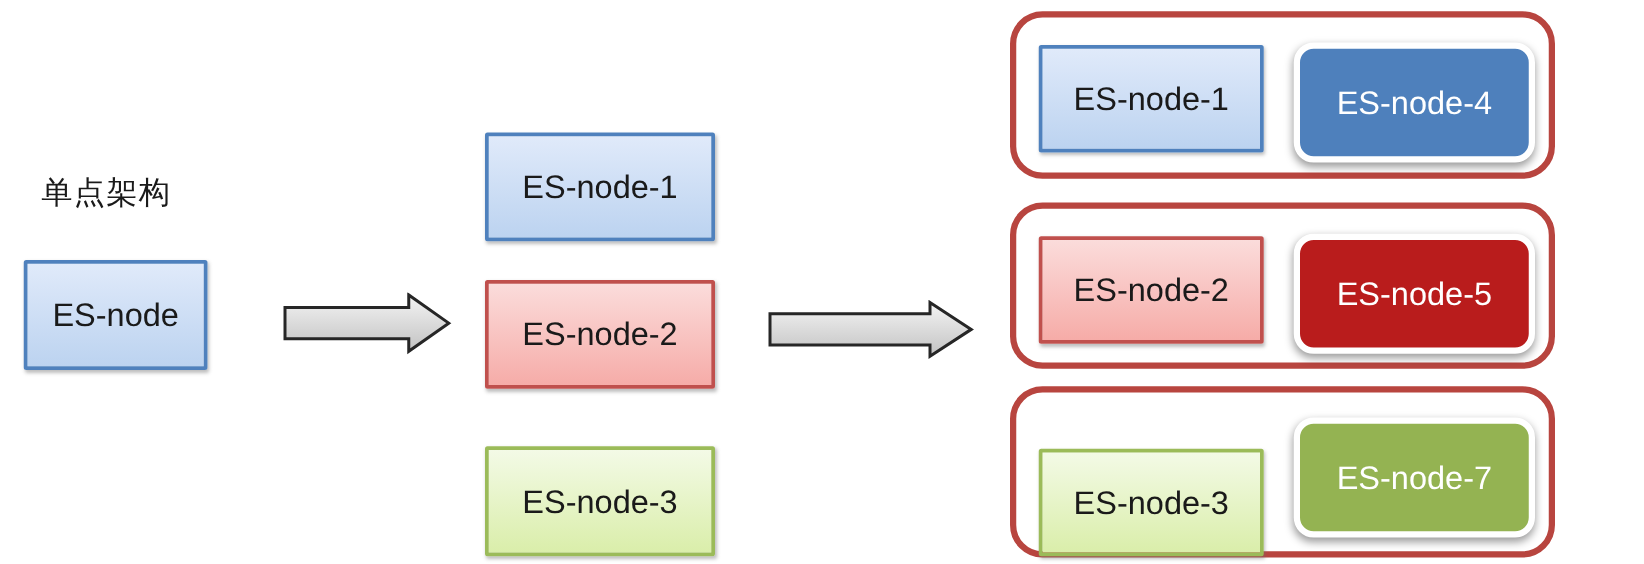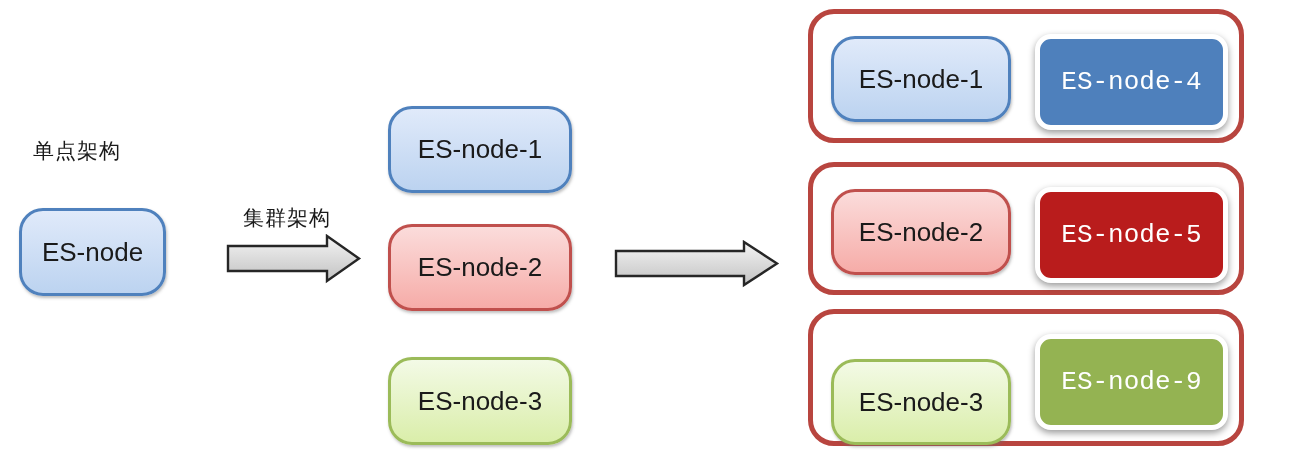--- a/index.html
+++ b/index.html
@@ -6,45 +6,44 @@
   .canvas {
     position: relative;
     width: 1315px;
     height: 451px;
     background: #ffffff;
     font-family: "Liberation Sans", sans-serif;
     overflow: hidden;
   }
   .cn-label {
     position: absolute;
-    font-size: 21px;
+    font-size: 25px;
     color: #1a1a1a;
     letter-spacing: 1px;
     white-space: nowrap;
   }
   .node {
     position: absolute;
     display: flex;
     align-items: center;
     justify-content: center;
-    border-radius: 24px;
+    border-radius: 2px;
     font-size: 26px;
     color: #1a1a1a;
     box-sizing: border-box;
   }
   .light { box-shadow: 1px 2px 3px rgba(110,110,110,0.45); }
   .light-blue  { background: linear-gradient(180deg, #e0eafa 0%, #bcd3f0 100%); border: 3px solid #4f81bd; }
   .light-red   { background: linear-gradient(180deg, #fbdcdb 0%, #f6aca8 100%); border: 3px solid #c0504d; }
   .light-green { background: linear-gradient(180deg, #f3fae6 0%, #daeeaa 100%); border: 3px solid #9bbb59; margin-top: 23px; }
   .dark {
     border: 5px solid #ffffff;
     border-radius: 16px;
     color: #ffffff;
     box-shadow: 0 3px 7px rgba(0,0,0,0.40);
-    font-family: Liberation Mono, monospace;
   }
   .dark-blue  { background: #4e80bc; }
   .dark-red   { background: #b91c1c; }
   .dark-green { background: #94b352; }
   .group {
     position: absolute;
     left: 808px;
     width: 436px;
     border: 5px solid #b8453f;
     border-radius: 26px;
@@ -73,21 +72,20 @@
 <body>
 
 <div class="canvas">
 
   <div class="cn-label" id="single-label">单点架构</div>
 
   <div class="node light light-blue" id="es-node">
     <span>ES-node</span>
   </div>
 
-  <div class="cn-label" id="arrow1-label">集群架构</div>
 
   <svg class="arrow-svg" id="arrow1" width="136" height="50" viewBox="0 0 136 50">
     <defs>
       <linearGradient id="grad-arrow1" x1="0" y1="0" x2="0" y2="1">
         <stop offset="0" stop-color="#f4f4f4"></stop>
         <stop offset="1" stop-color="#c2c2c2"></stop>
       </linearGradient>
     </defs>
     <polygon points="2,12 101,12 101,2 133,24.5 101,47 101,37 2,37" fill="url(#grad-arrow1)" stroke="#262626" stroke-width="2.4" stroke-linejoin="miter"></polygon>
   </svg>
@@ -129,17 +127,17 @@
     <div class="node dark dark-red g-dark">
       <span>ES-node-5</span>
     </div>
   </div>
 
   <div class="group" id="group-3">
     <div class="node light light-green g-light">
       <span>ES-node-3</span>
     </div>
     <div class="node dark dark-green g-dark">
-      <span>ES-node-9</span>
+      <span>ES-node-7</span>
     </div>
   </div>
 
 </div>
 
 </body></html>

